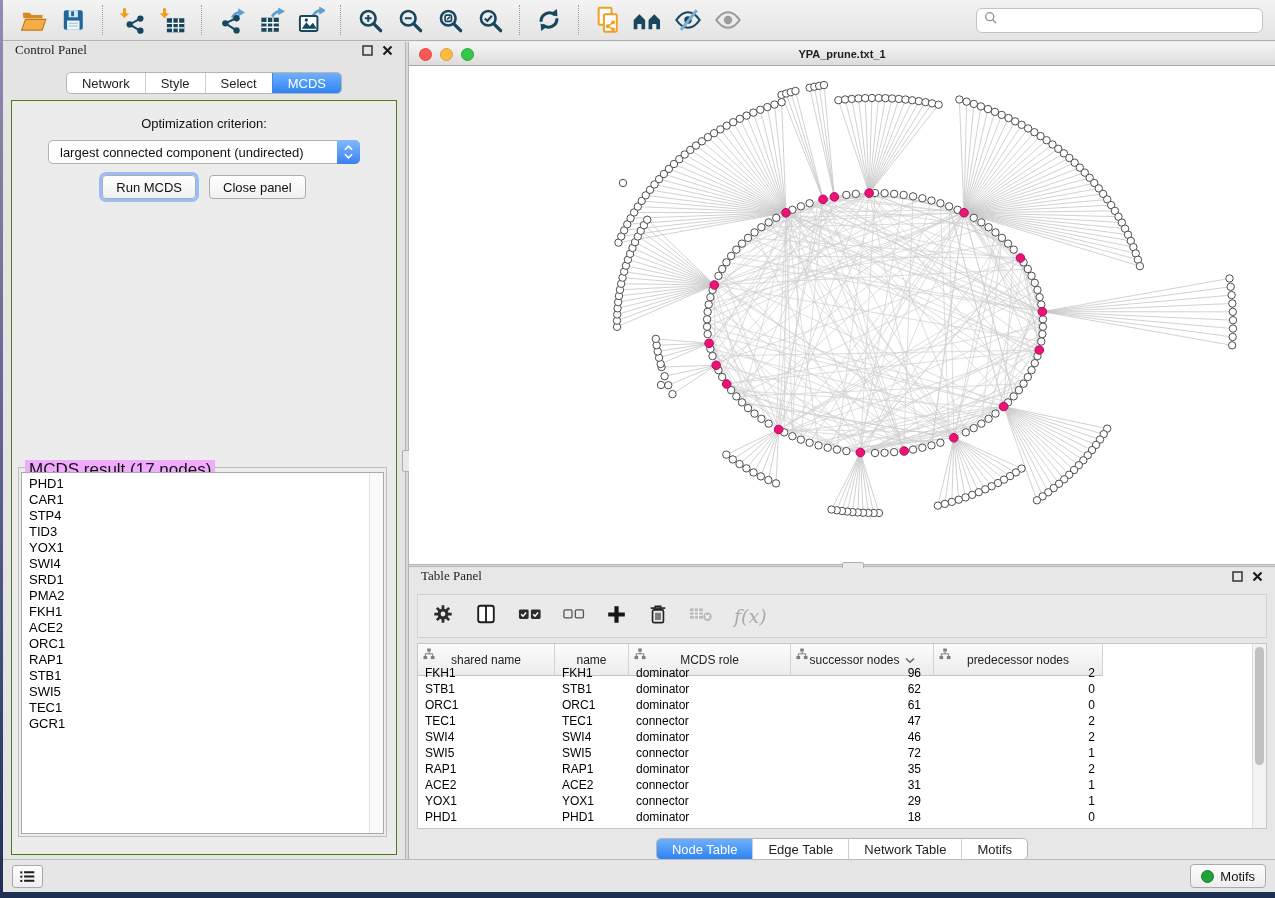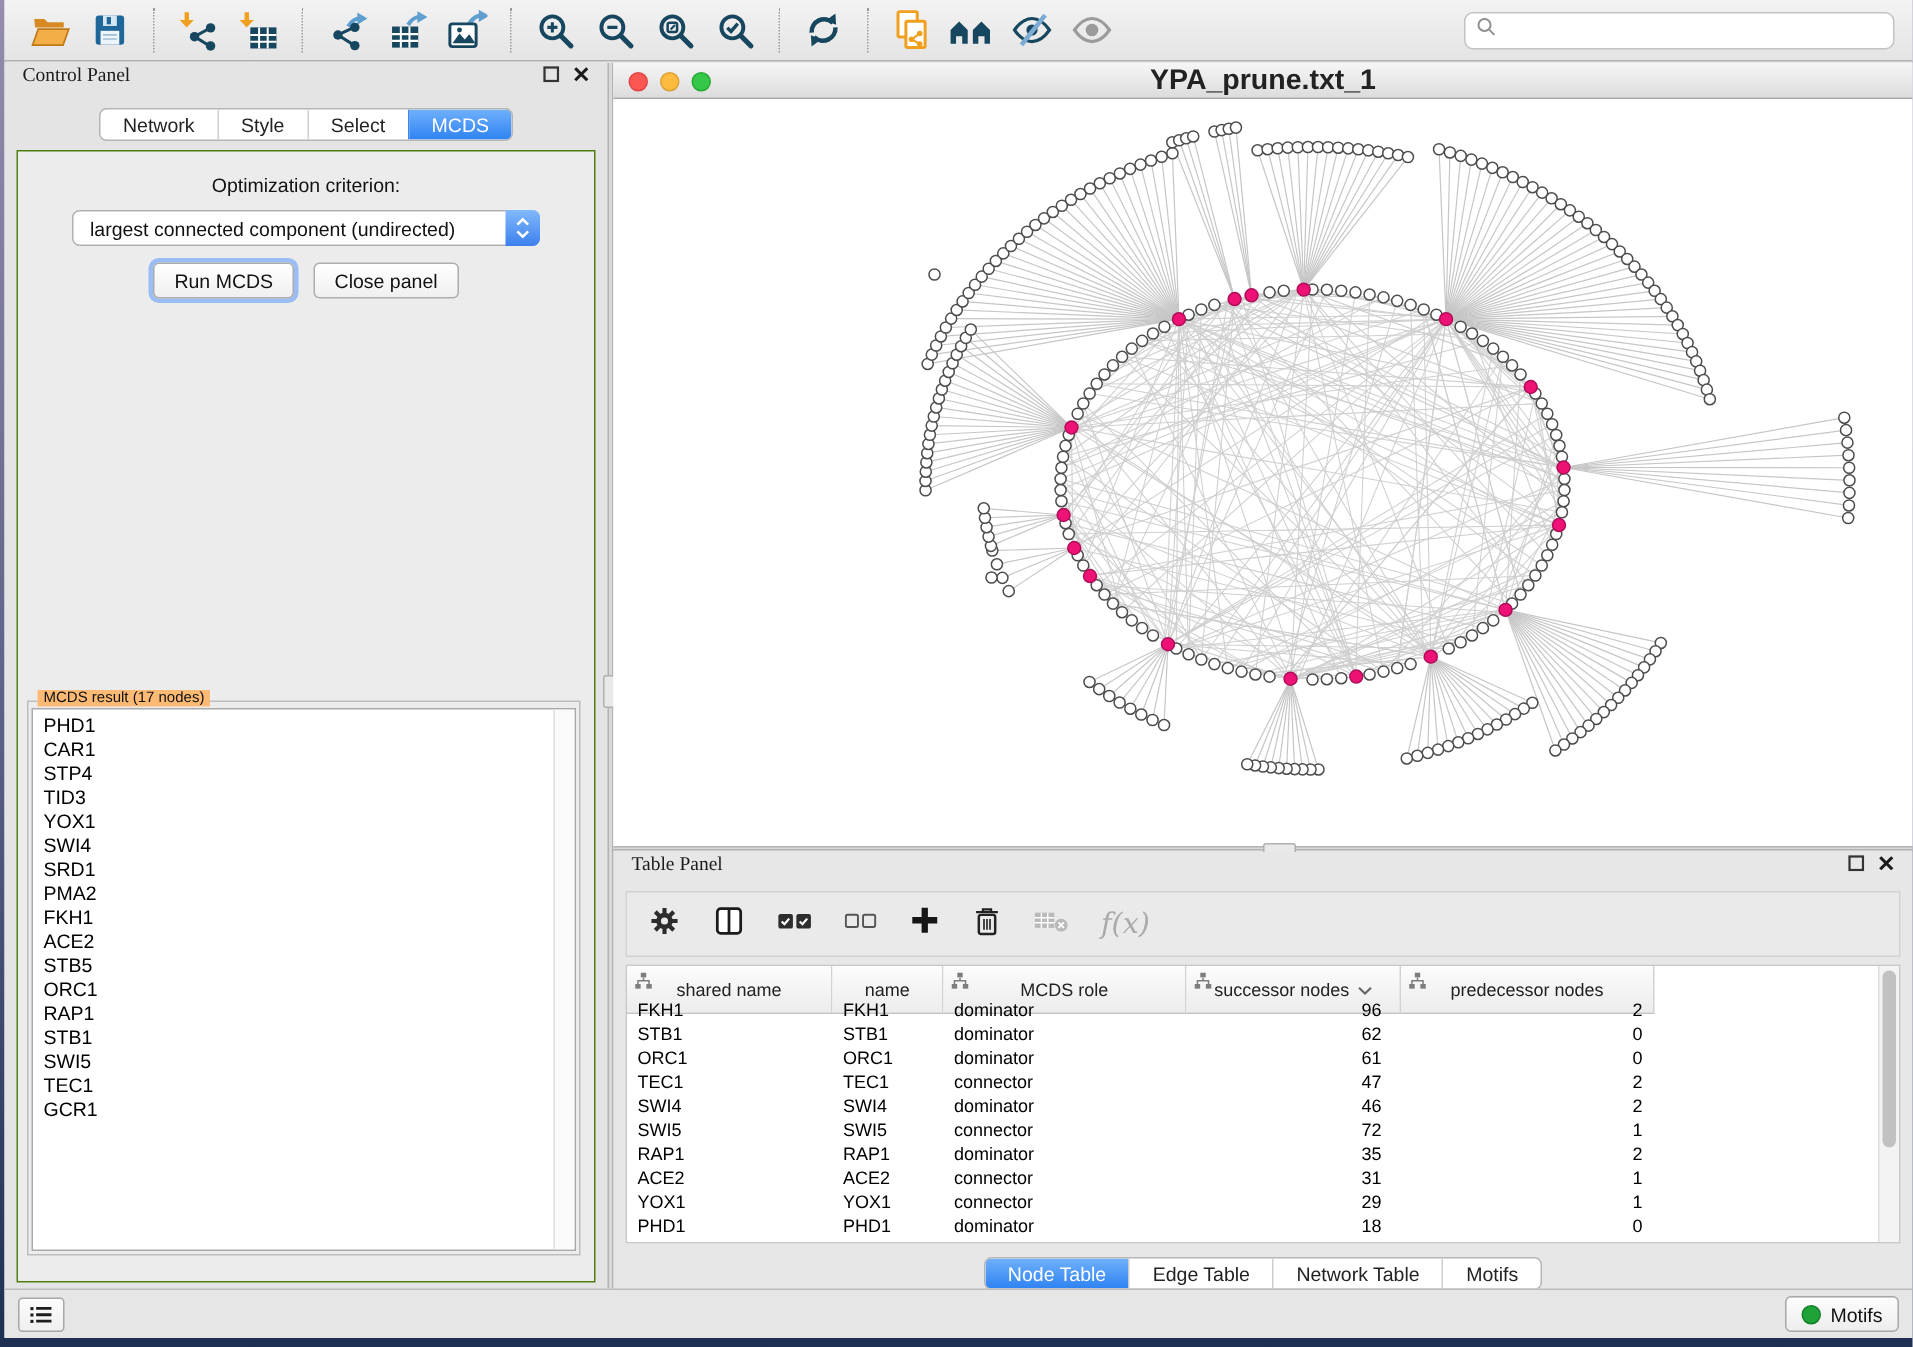--- a/index.html
+++ b/index.html
@@ -46,39 +46,39 @@
     padding:0 30px 0 11px; font-size:13px; color:#111; }
   .mac-select .cap { position:absolute; right:-1px; top:-1px; width:23px; height:24px;
     border-radius:0 5px 5px 0; background:linear-gradient(#82b9fc,#3c80ee);
     display:flex; flex-direction:column; align-items:center; justify-content:center; gap:2px; }
   .mac-btn { height:24px; padding:0 13px; font-size:13px; color:#111;
     background:linear-gradient(#ffffff,#f0f0f0); border:1px solid #adadad; border-radius:4px; }
   .btn-row { margin-top:11px; display:flex; justify-content:center; gap:13px; }
   .focus-ring { box-shadow:0 0 0 3px rgba(110,165,250,.65); border-color:#85acе6; }
   .groupbox { position:absolute; left:6px; right:9px; top:366px; bottom:17px;
     border:1px solid #bdbdbd; background:#ececec; }
-  .groupbox .gb-title { position:absolute; top:-8px; left:6px; background:#fdba74;
-    padding:0 4px; font-size:10px; color:#111; }
+  .groupbox .gb-title { position:absolute; top:-8px; left:6px; background:#f0abfc;
+    padding:0 4px; font-size:17px; color:#111; }
   .gb-list { position:absolute; left:2px; right:2px; top:4px; bottom:2px; background:#fff;
     border:1px solid #a9a9a9; overflow:hidden; }
   .gb-scroll { position:absolute; right:0; top:0; bottom:0; width:14px; background:#fafafa;
     border-left:1px solid #e0e0e0; }
   .gb-items { padding:3px 0 0 7px; font-size:13px; color:#000; line-height:16px; }
 
   
   .network-panel { position:absolute; top:0; left:0; right:0; height:522px; background:#fff; }
   .net-titlebar { position:relative; height:24px;
     background:linear-gradient(#f6f6f6,#dcdcdc); border-bottom:1px solid #a6a6a6;
     display:flex; align-items:center; justify-content:center; }
   .traffic { position:absolute; left:10px; top:0; height:24px; display:flex; align-items:center; gap:8px; }
   .light { width:13px; height:13px; border-radius:50%; }
   .light.red { background:#fc5753; border:1px solid #df4744; }
   .light.yellow { background:#fdbc40; border:1px solid #de9f34; }
   .light.green { background:#34c748; border:1px solid #27aa35; }
-  .net-title { font-size:19px; color:#222; font-weight:700; }
+  .net-title { font-size:11px; color:#222; font-weight:700; }
   .net-canvas { position:absolute; top:25px; left:0; right:0; bottom:0; background:#fff; }
 
   .h-divider { position:absolute; top:522px; left:0; right:0; height:3px; background:#d9d9d9;
     border-top:1px solid #b3b3b3; border-bottom:1px solid #b3b3b3; }
   .h-grip { position:absolute; top:-3px; left:50%; width:22px; height:8px; background:#e9e9e9;
     border:1px solid #b0b0b0; border-radius:2px; }
 
   
   .table-panel { position:absolute; top:526px; left:0; right:0; bottom:0; background:#e7e7e7; }
   .tp-toolbar { position:absolute; top:26px; left:8px; right:8px; height:44px;
@@ -309,21 +309,20 @@
                 <div>PHD1</div>
                 <div>CAR1</div>
                 <div>STP4</div>
                 <div>TID3</div>
                 <div>YOX1</div>
                 <div>SWI4</div>
                 <div>SRD1</div>
                 <div>PMA2</div>
                 <div>FKH1</div>
                 <div>ACE2</div>
-                <div>STB5</div>
                 <div>ORC1</div>
                 <div>RAP1</div>
                 <div>STB1</div>
                 <div>SWI5</div>
                 <div>TEC1</div>
                 <div>GCR1</div>
               </div>
             <div class="gb-scroll"></div>
           </div>
         </div>

